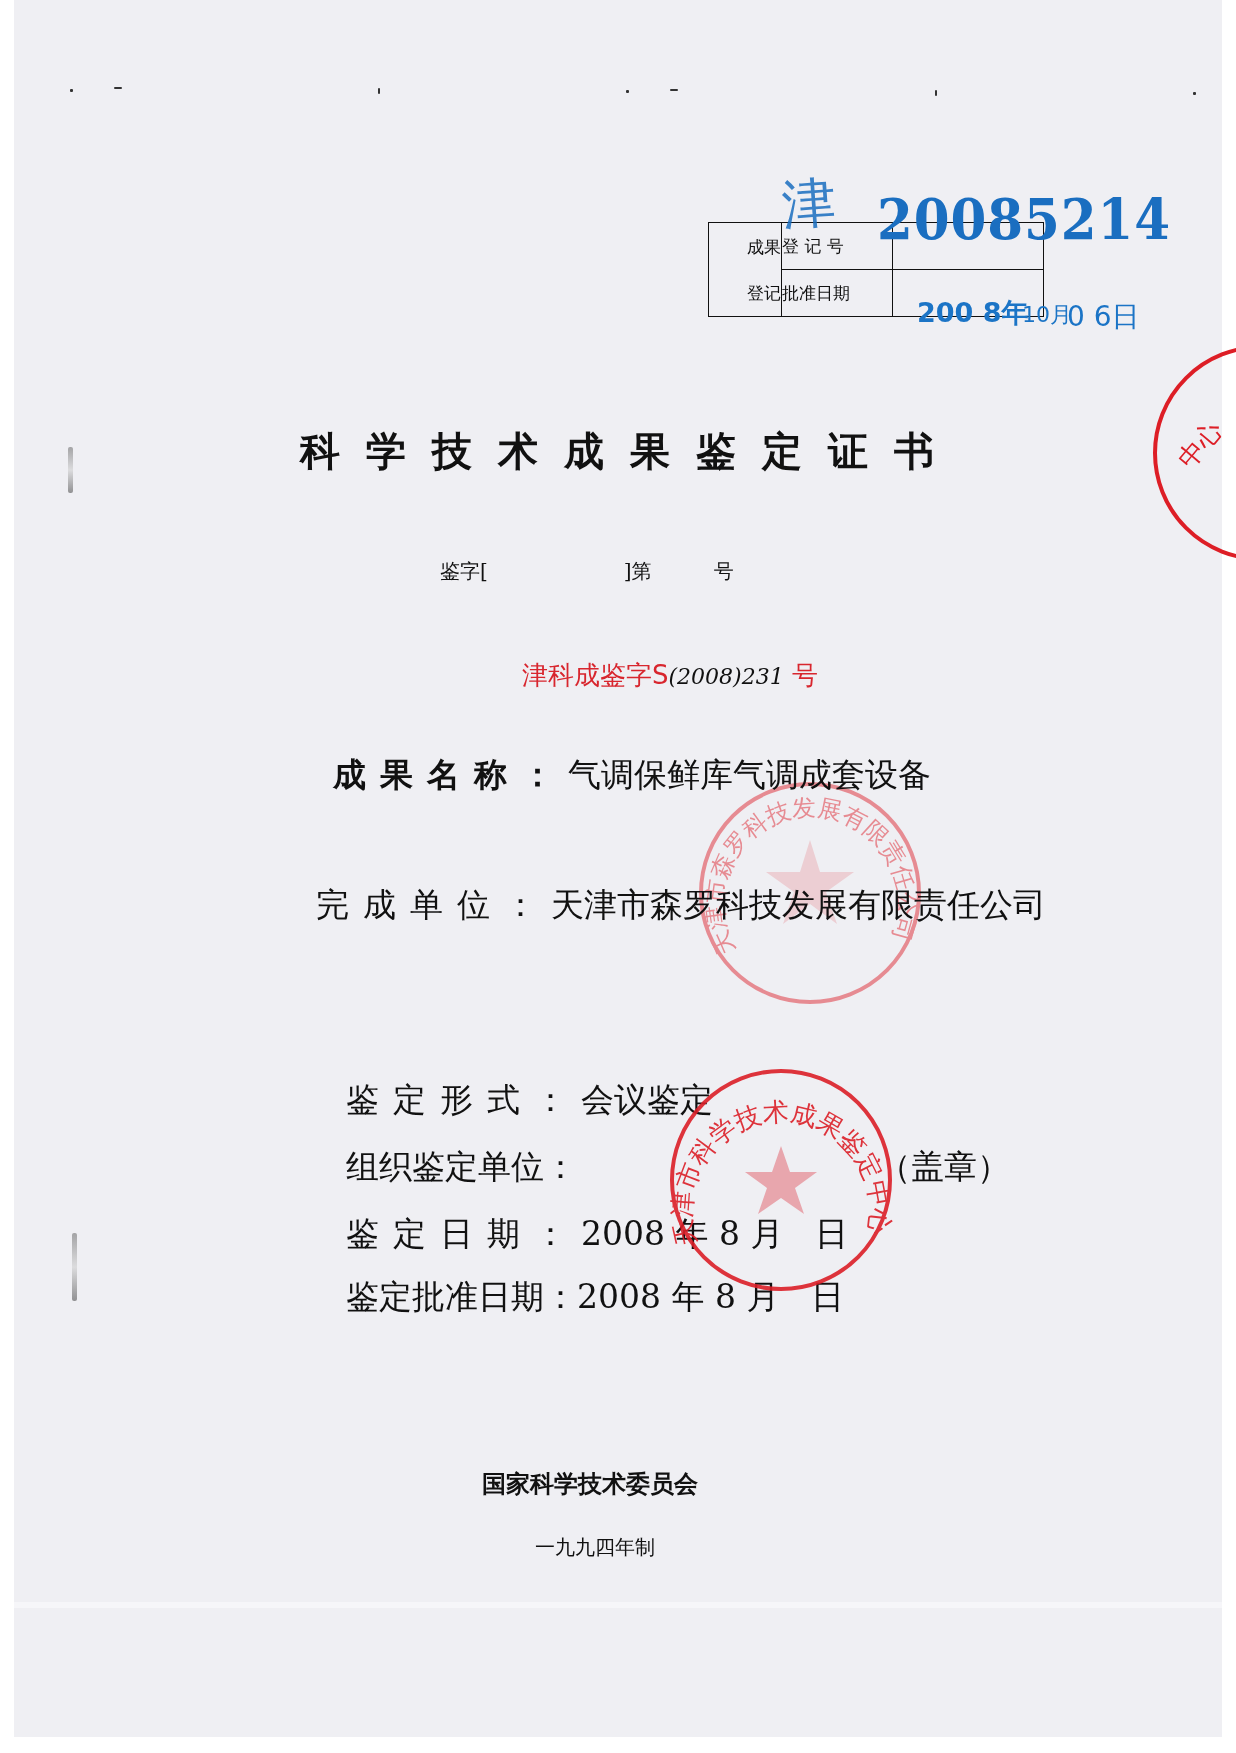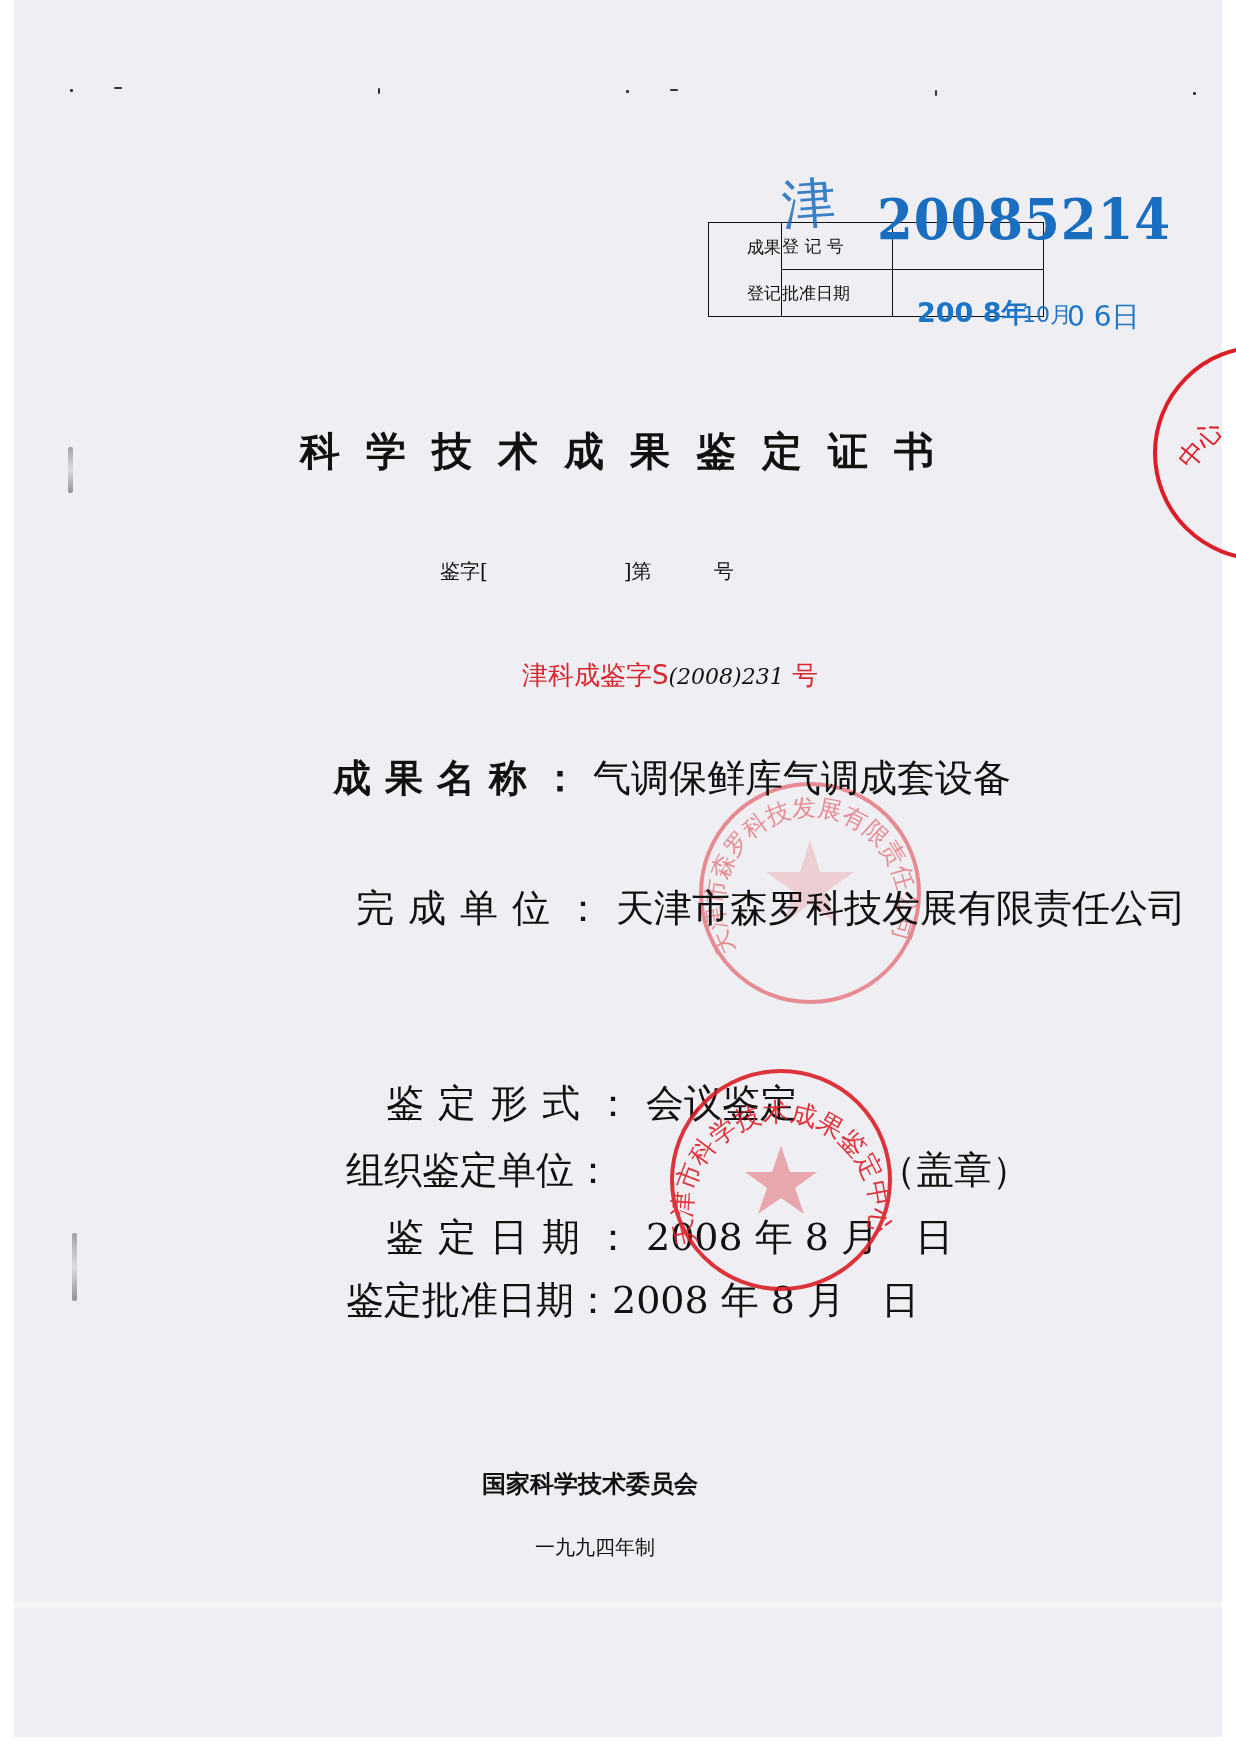--- a/index.html
+++ b/index.html
@@ -29,23 +29,23 @@
   .blue-stamp { color:#1a6ec0; font-weight:bold; font-family:"DejaVu Serif", serif; }
   .blue-date { color:#1b74c6; font-family:"DejaVu Sans", sans-serif; }
 
   .title { left:300px; top:424px; font-size:40px; font-weight:bold; letter-spacing:26px; font-family:"DejaVu Sans", sans-serif; }
   .serial { left:440px; top:558px; font-size:20px; }
   .serial .gap1 { display:inline-block; width:136px; }
   .serial .gap2 { display:inline-block; width:62px; }
   .red-serial { left:522px; top:658px; font-size:26px; color:#d8262e; font-family:"DejaVu Sans", sans-serif; }
   .red-serial .hand { font-family:"DejaVu Serif", serif; font-style:italic; color:#111; font-size:22px;text-align:center; }
 
-  .field { font-size:38px; }
+  .field { font-size:33px; }
   .field .lbl-bold { font-weight:bold; font-family:"DejaVu Sans", sans-serif; letter-spacing:14px; }
-  .field .lbl { letter-spacing:14px;margin-left:40px; }
+  .field .lbl { letter-spacing:14px; }
   .field .lbl-tight { letter-spacing:0; }
 
   .seal { position:absolute; border-radius:50%; }
   .seal svg { width:100%; height:100%; overflow:visible; }
 
   .footer1 { left:482px; top:1468px; font-size:24px; font-weight:bold; font-family:Liberation Mono, monospace; }
   .footer2 { left:535px; top:1534px; font-size:20px; }
 </style>
 </head>
 <body>

